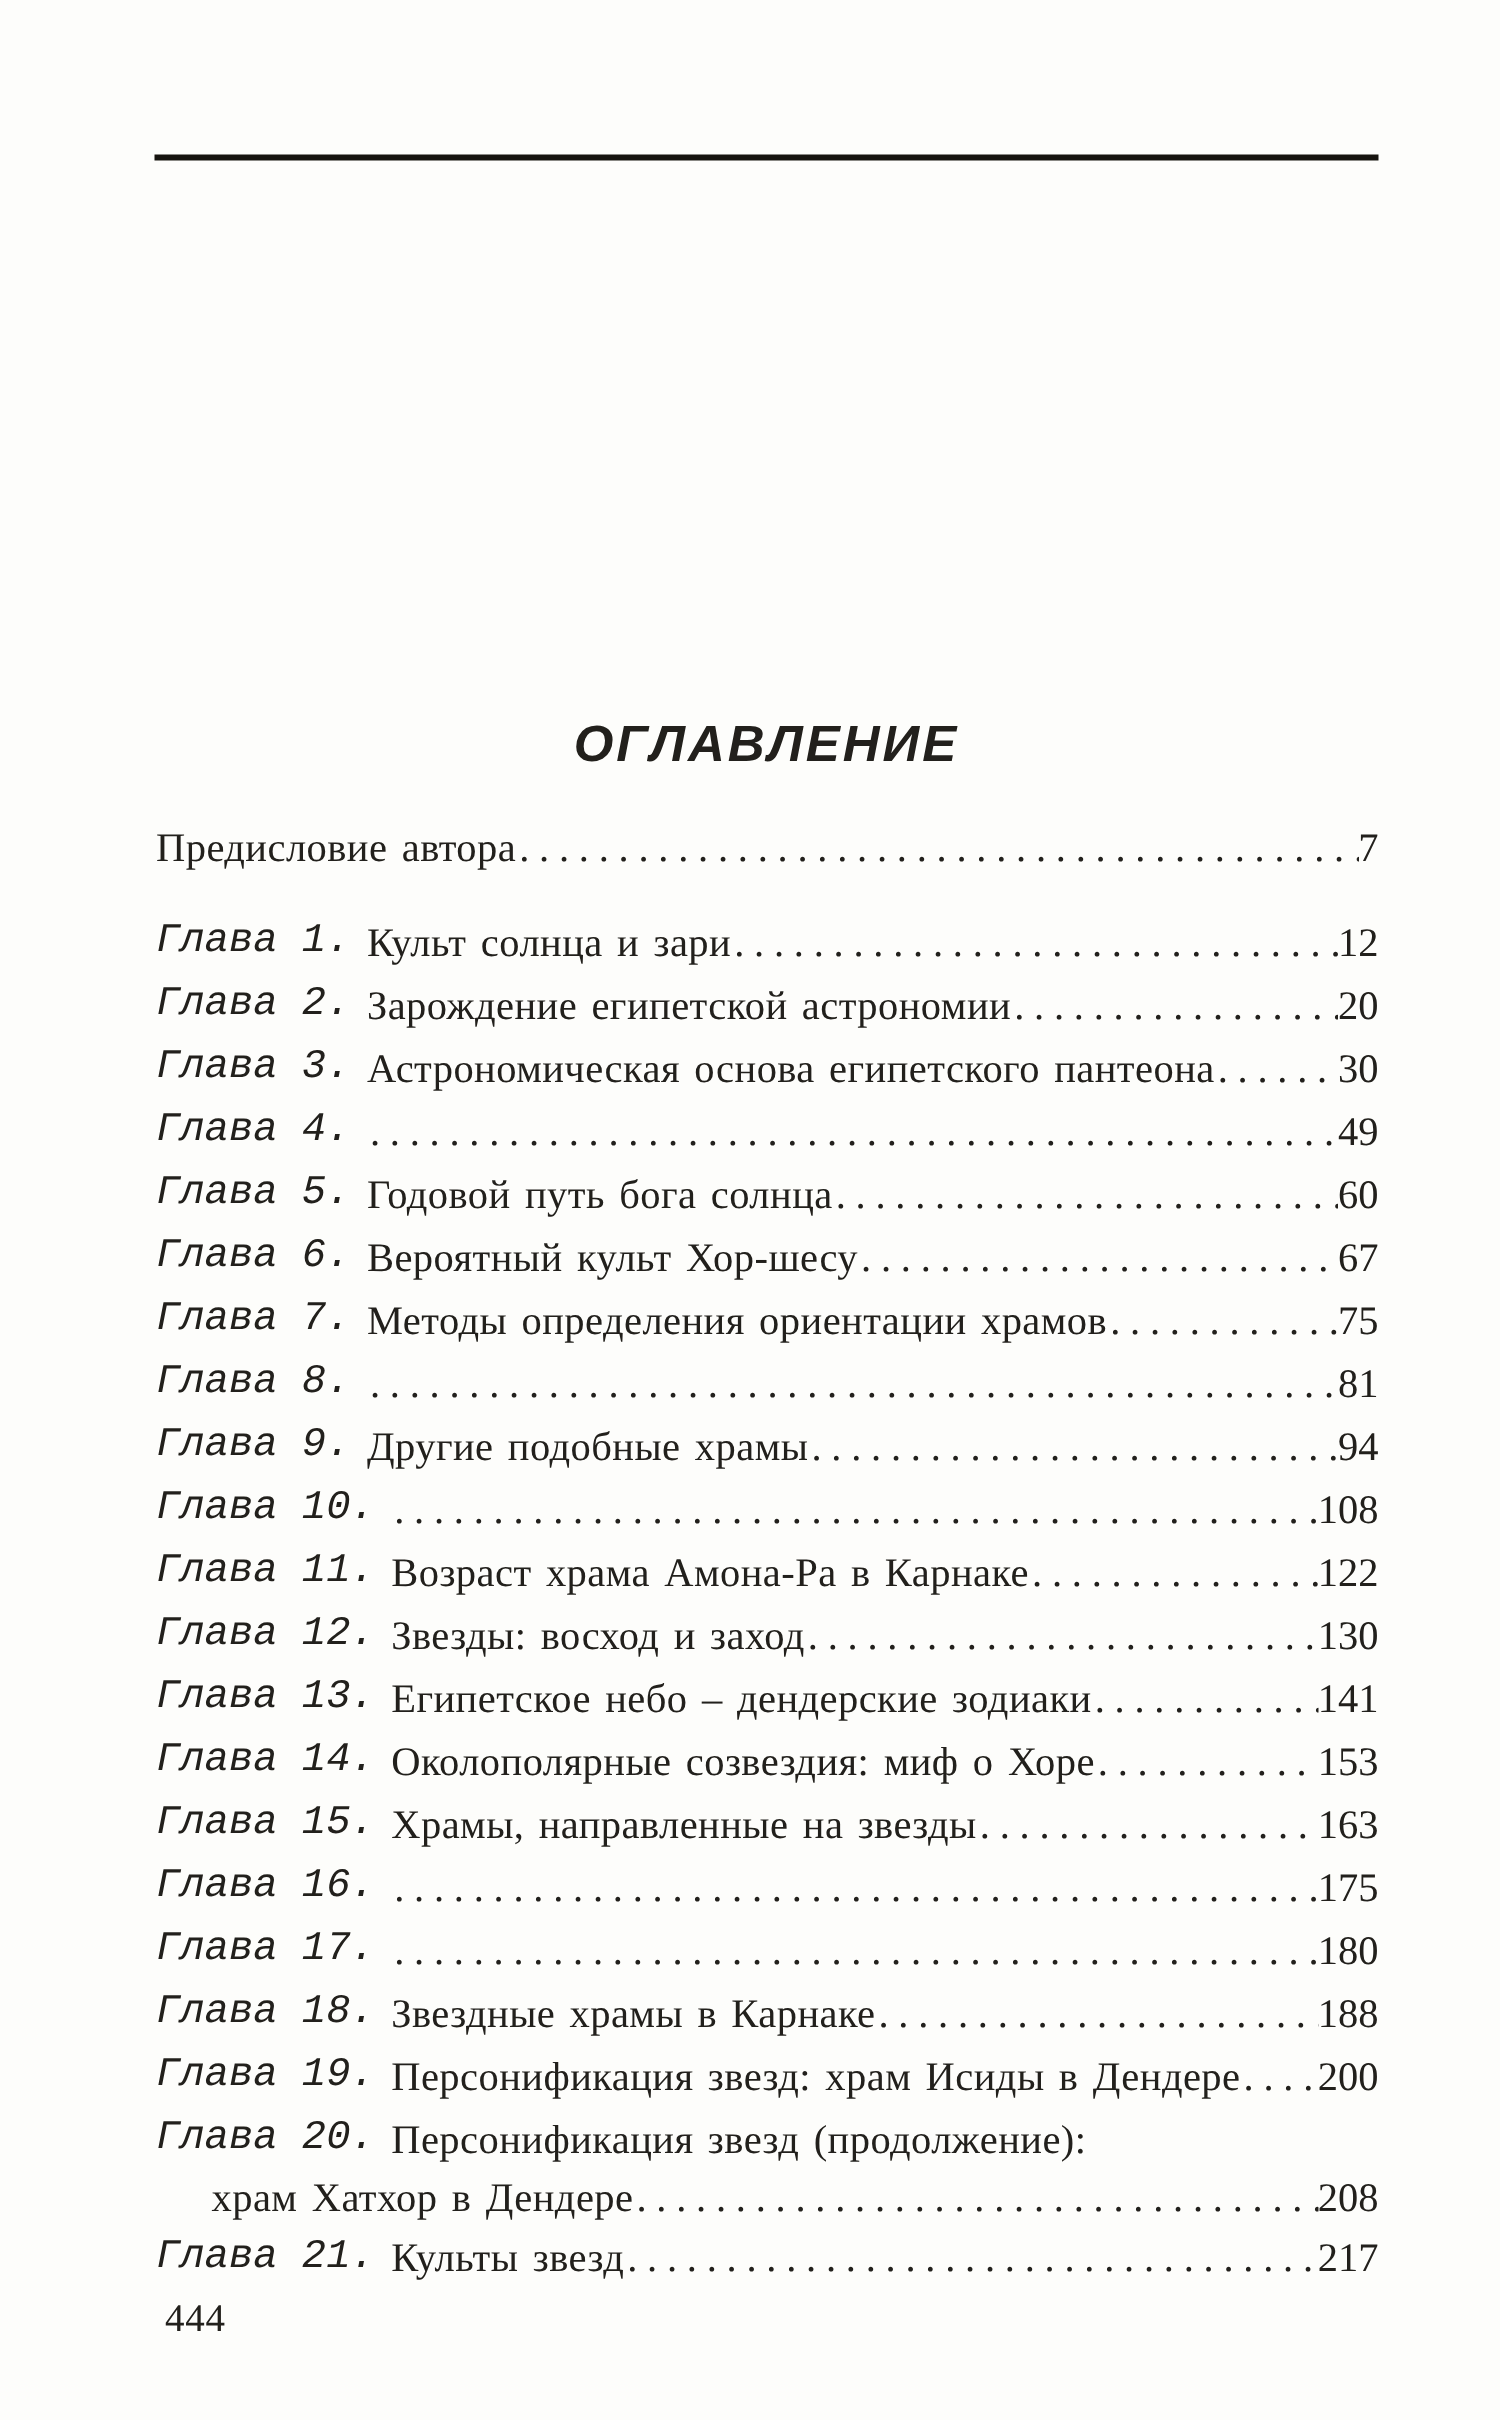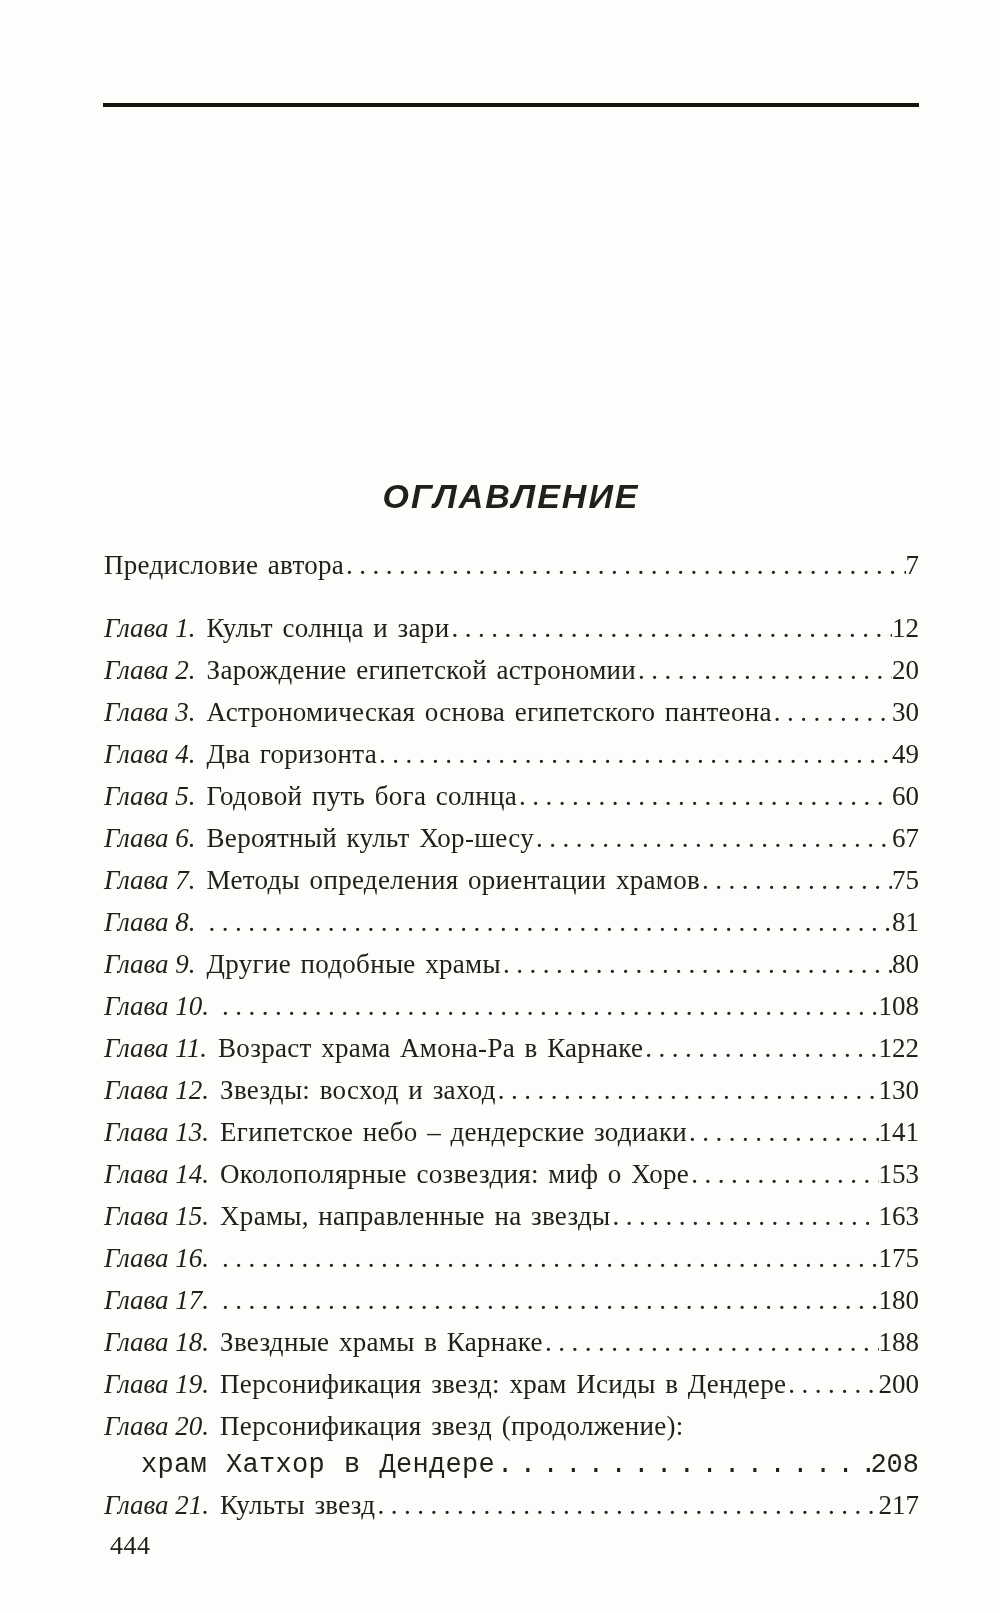--- a/index.html
+++ b/index.html
@@ -19,28 +19,28 @@
     text-align:center;
     font-family:"Liberation Sans", sans-serif;
     font-size:34px; font-weight:700; letter-spacing:2px;font-style:italic;
   }
   .toc {
     position:absolute; top:544px; left:104px; width:815px;
     font-size:27px;
   }
   .row { display:flex; align-items:flex-end; line-height:42px; }
   .gap { height:21px; }
-  .chapter { font-style:italic; margin-right:11px; white-space:nowrap; }
+  .chapter { font-style:italic; margin-right:11px; white-space:nowrap;font-family:Liberation Mono, monospace; }
   .entry-title { letter-spacing:0.3px; word-spacing:2.5px; white-space:nowrap; }
   .leader {
     flex:1 1 auto; min-width:0; overflow:hidden; white-space:nowrap;
     letter-spacing:6.5px; padding-left:2px;
   }
   .pagenum { white-space:pre; }
-  .cont { line-height:37px; padding-left:37px;font-family:Liberation Mono, monospace; }
+  .cont { line-height:37px; padding-left:37px; }
   .folio {
     position:absolute; top:1531px; left:110px; width:816px;
     font-size:26px; letter-spacing:0.5px;
   }
 </style>
 </head>
 <body>
 
 <div class="page">
 
@@ -69,21 +69,20 @@
     <span class="pagenum">20</span>
   </div>
         <div class="row">
     <span class="chapter">Глава 3.</span>
     <span class="entry-title">Астрономическая основа египетского пантеона</span>
     <span class="leader">......................................................................................................................................................</span>
     <span class="pagenum">30</span>
   </div>
         <div class="row">
     <span class="chapter">Глава 4.</span>
-    <span class="entry-title">Два горизонта</span>
     <span class="leader">......................................................................................................................................................</span>
     <span class="pagenum">49</span>
   </div>
         <div class="row">
     <span class="chapter">Глава 5.</span>
     <span class="entry-title">Годовой путь бога солнца</span>
     <span class="leader">......................................................................................................................................................</span>
     <span class="pagenum">60</span>
   </div>
         <div class="row">
@@ -100,21 +99,21 @@
   </div>
         <div class="row">
     <span class="chapter">Глава 8.</span>
     <span class="leader">......................................................................................................................................................</span>
     <span class="pagenum">81</span>
   </div>
         <div class="row">
     <span class="chapter">Глава 9.</span>
     <span class="entry-title">Другие подобные храмы</span>
     <span class="leader">......................................................................................................................................................</span>
-    <span class="pagenum">80</span>
+    <span class="pagenum">94</span>
   </div>
         <div class="row">
     <span class="chapter">Глава 10.</span>
     <span class="leader">......................................................................................................................................................</span>
     <span class="pagenum">108</span>
   </div>
         <div class="row">
     <span class="chapter">Глава 11.</span>
     <span class="entry-title">Возраст храма Амона-Ра в Карнаке</span>
     <span class="leader">......................................................................................................................................................</span>

